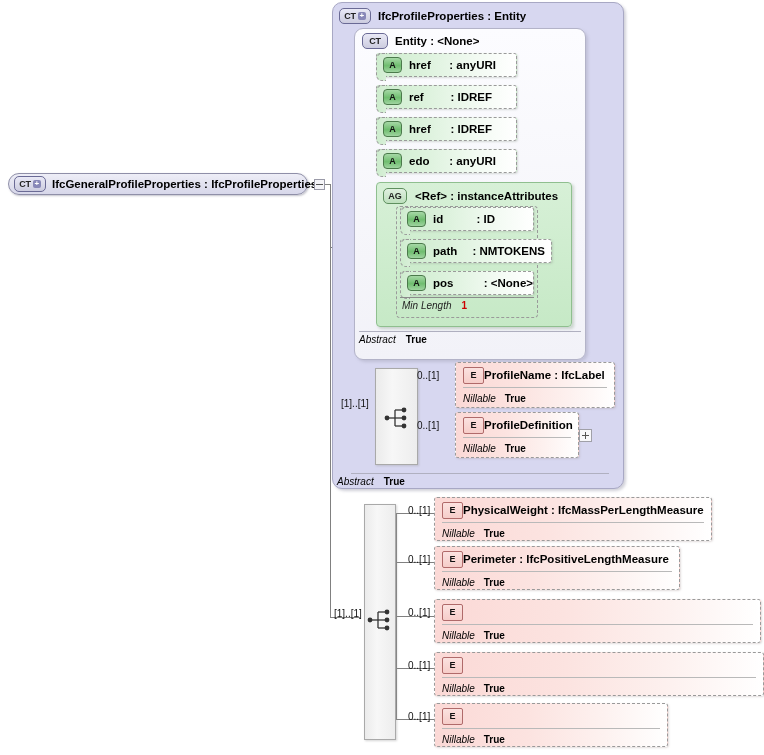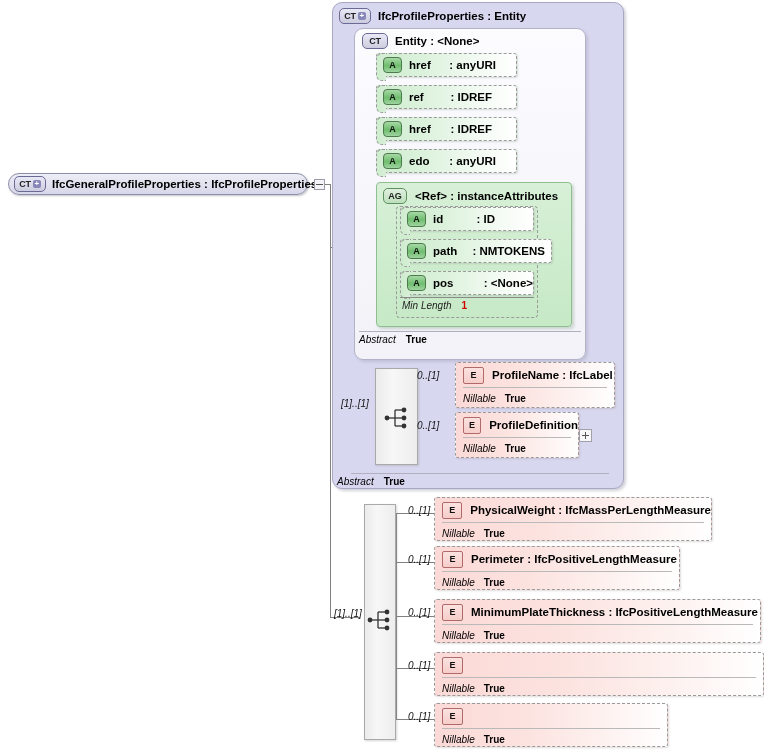--- a/index.html
+++ b/index.html
@@ -127,36 +127,36 @@
     background:linear-gradient(to right,#fbd9d6 0%,#fce3e0 40%,#fdf1ef 72%,#ffffff 100%);
     box-shadow:1px 1px 2px rgba(160,140,140,.3);
   }
   .elem .erow{height:24px;display:flex;align-items:center;padding-left:7px;}
   .ebadge{
     display:inline-flex;align-items:center;justify-content:center;
     width:19px;height:15px;border:1px solid #b06a6a;border-radius:2px;
     background:linear-gradient(to bottom,#fbe2e0,#f6cdc9);
     font-size:9px;font-weight:bold;color:#111;
   }
-  .elem .etxt{margin-left:8px;font-weight:bold;font-size:11.5px;white-space:nowrap;}
+  .elem .etxt{font-weight:bold;font-size:11.5px;white-space:nowrap;}
   .elem .sep{height:1px;background:#b9b9b9;margin:0 7px;}
   .elem .prow{height:20px;display:flex;align-items:center;gap:9px;padding-left:7px;font-size:10px;}
   .elem .prow .k{font-style:italic;}
   .elem .prow .v{font-weight:bold;}
 
   
   .seq{
     border:1px solid #a9a9a9;
     background:linear-gradient(to right,#ebebeb 0%,#f7f7f7 40%,#ededed 100%);
     box-shadow:1px 1px 2px rgba(150,150,150,.4);
   }
   .seqicon{position:absolute;}
 
   
-  .card{position:absolute;font-size:10px;font-style:italic;color:#111;white-space:nowrap;}
+  .card{position:absolute;font-size:10px;color:#111;white-space:nowrap;}
 
   
   .absrow{position:absolute;display:flex;align-items:center;gap:10px;font-size:10px;}
   .absrow .k{font-style:italic;}
   .absrow .v{font-weight:bold;}
   .absline{position:absolute;height:1px;background:#b0b0c0;}
 
   
   .eplus{
     position:absolute;width:11px;height:11px;border:1px solid #a0a0a8;background:#f7f7fa;
@@ -401,21 +401,20 @@
       <span class="v">True</span>
     </div>
   </div>
 
   <div class="card" style="left:408px;top:607px;">0..[1]</div>
   <div class="abs elem" style="left:434px;top:599px;width:327px;height:44px;">
     <div class="erow">
       <span class="ebadge">
           <span>E</span>
         </span>
-      <span class="etxt">MinimumPlateThickness : IfcPositiveLengthMeasure</span>
     </div>
     <div class="sep"></div>
     <div class="prow">
       <span class="k">Nillable</span>
       <span class="v">True</span>
     </div>
   </div>
 
   <div class="card" style="left:408px;top:660px;">0..[1]</div>
   <div class="abs elem" style="left:434px;top:652px;width:330px;height:44px;">

